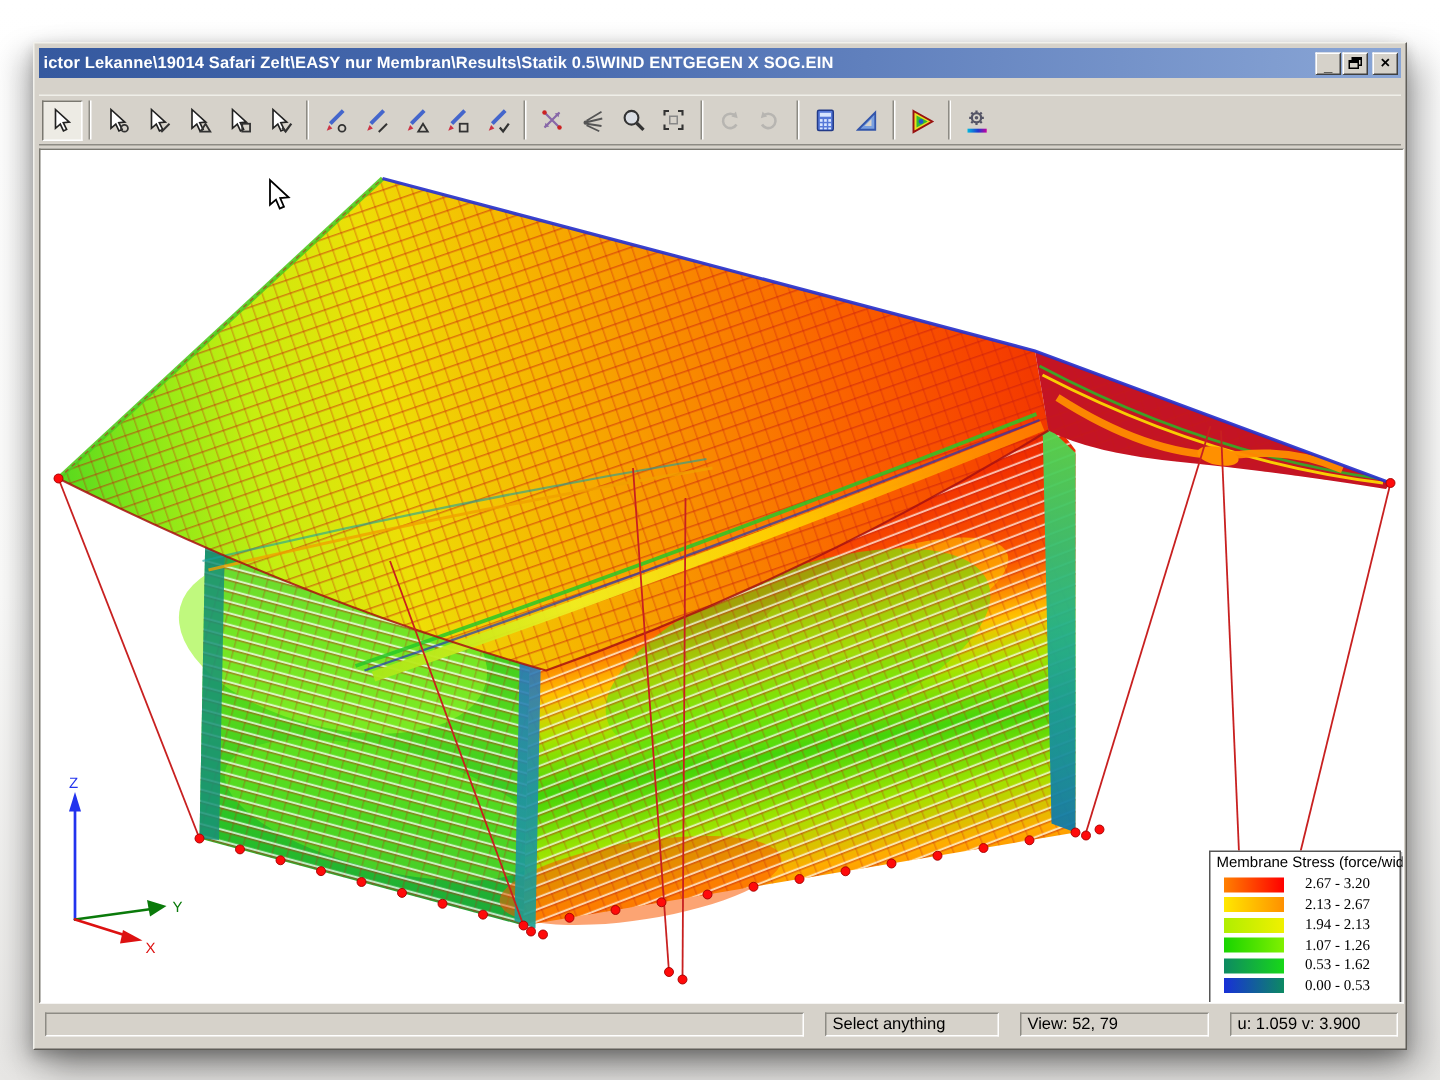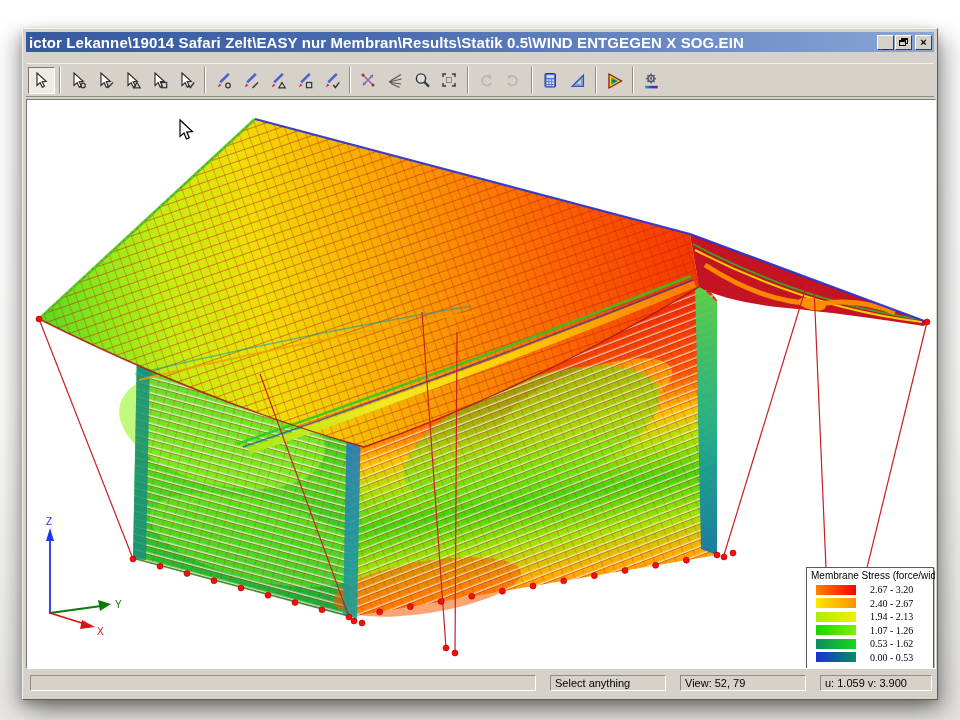--- a/index.html
+++ b/index.html
@@ -16,21 +16,21 @@
     box-shadow:-9px 8px 18px rgba(0,0,0,.22), 10px 12px 22px rgba(0,0,0,.30), 0 3px 8px rgba(0,0,0,.18);
   }
 
   
   .title-bar {
     position:absolute; left:3px; top:3px; right:3px; height:20px;
     background:linear-gradient(90deg,#35599f 0%,#4a6cb0 40%,#8aa6d6 100%);
     display:flex; align-items:center; padding-left:3px;
   }
   .title-text {
-    color:#ffffff; font-size:15px; font-weight:bold; white-space:nowrap;
+    color:#ffffff; font-size:11px; font-weight:bold; white-space:nowrap;
     overflow:hidden; letter-spacing:.1px; flex:1 1 auto;
   }
   .win-controls { display:flex; gap:1px; padding-right:2px; }
   .win-btn {
     width:17px; height:15px; background:#d6d2ca; position:relative;
     border-top:1px solid #ffffff; border-left:1px solid #ffffff;
     border-right:1px solid #404040; border-bottom:1px solid #404040;
     font-size:10px; font-weight:bold; color:#000;
     display:flex; align-items:center; justify-content:center; cursor:default;
   }
@@ -461,21 +461,21 @@
 
       <div class="legend">
         <div class="legend-title">Membrane Stress (force/width)</div>
         <div id="legend-rows">
             <div class="legend-row">
               <div class="legend-bar" style="background: linear-gradient(90deg, rgb(255, 128, 0), rgb(255, 0, 0));"></div>
               <div class="legend-label">2.67 - 3.20</div>
             </div>
             <div class="legend-row">
               <div class="legend-bar" style="background: linear-gradient(90deg, rgb(255, 232, 0), rgb(255, 144, 0));"></div>
-              <div class="legend-label">2.40 - 2.67</div>
+              <div class="legend-label">2.13 - 2.67</div>
             </div>
             <div class="legend-row">
               <div class="legend-bar" style="background: linear-gradient(90deg, rgb(176, 238, 0), rgb(240, 240, 0));"></div>
               <div class="legend-label">1.94 - 2.13</div>
             </div>
             <div class="legend-row">
               <div class="legend-bar" style="background: linear-gradient(90deg, rgb(24, 212, 0), rgb(128, 240, 0));"></div>
               <div class="legend-label">1.07 - 1.26</div>
             </div>
             <div class="legend-row">

